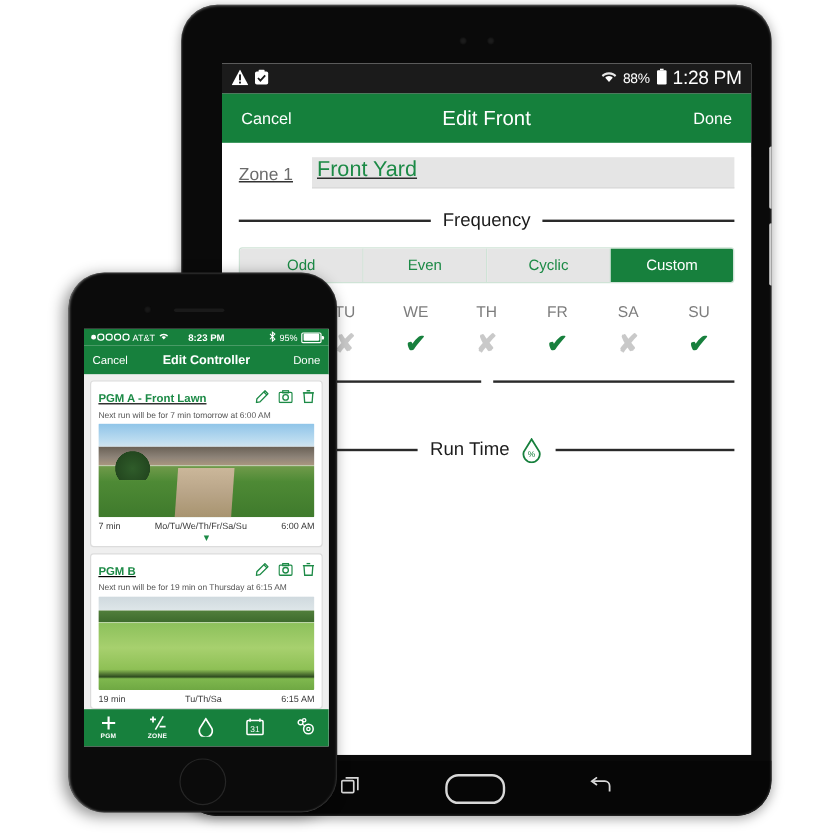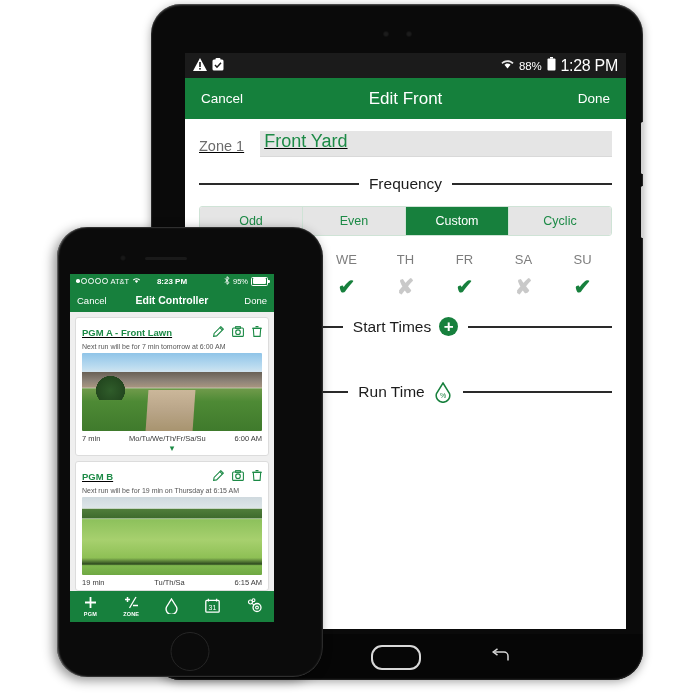--- a/index.html
+++ b/index.html
@@ -172,21 +172,21 @@
   .nav-home {
     width: 46px; height: 21px;
     border: 2px solid #d8d8d8; border-radius: 11px;
   }
   .nav-ico { color: #d8d8d8; }
 
   
   .phone {
     position: absolute;
     left: 57px; top: 227px;
-    width: 266px; height: 450px;
+    width: 224px; height: 450px;
     background: #0b0b0b;
     border-radius: 30px;
     box-shadow: -3px 3px 12px rgba(0,0,0,0.45);
     overflow: hidden;
     z-index: 5;
   }
   .phone-sheen {
     position: absolute; inset: 0; border-radius: 30px;
     box-shadow: inset 1px 0 2px rgba(255,255,255,0.45),
                 inset -1px 0 2px rgba(255,255,255,0.15);
@@ -375,22 +375,22 @@
         </div>
 
         <div class="sec-head">
           <div class="rule"></div>
           <div class="lbl">Frequency</div>
           <div class="rule"></div>
         </div>
         <div class="seg">
           <div class="seg-item">Odd</div>
           <div class="seg-item">Even</div>
+          <div class="seg-item">Cyclic</div>
           <div class="seg-item active">Custom</div>
-          <div class="seg-item">Cyclic</div>
         </div>
 
         <div class="days">
           <div class="day">
             <div class="day-name">MO</div>
             <div class="day-mark off">✘</div>
           </div>
           <div class="day">
             <div class="day-name">TU</div>
             <div class="day-mark off">✘</div>
@@ -412,24 +412,20 @@
             <div class="day-mark off">✘</div>
           </div>
           <div class="day">
             <div class="day-name">SU</div>
             <div class="day-mark on">✔</div>
           </div>
         </div>
 
         <div class="sec-head" style="margin-top:20px">
           <div class="rule"></div>
-          <div class="lbl lbl-icon">
-            <span>Start Times</span>
-            <span class="plus-icon">+</span>
-          </div>
           <div class="rule"></div>
         </div>
         <div class="start-row">
           <span class="start-time">6:00 AM</span>
           <span class="start-x">X</span>
         </div>
 
         <div class="sec-head" style="margin-top:18px">
           <div class="rule"></div>
           <div class="lbl lbl-icon">

